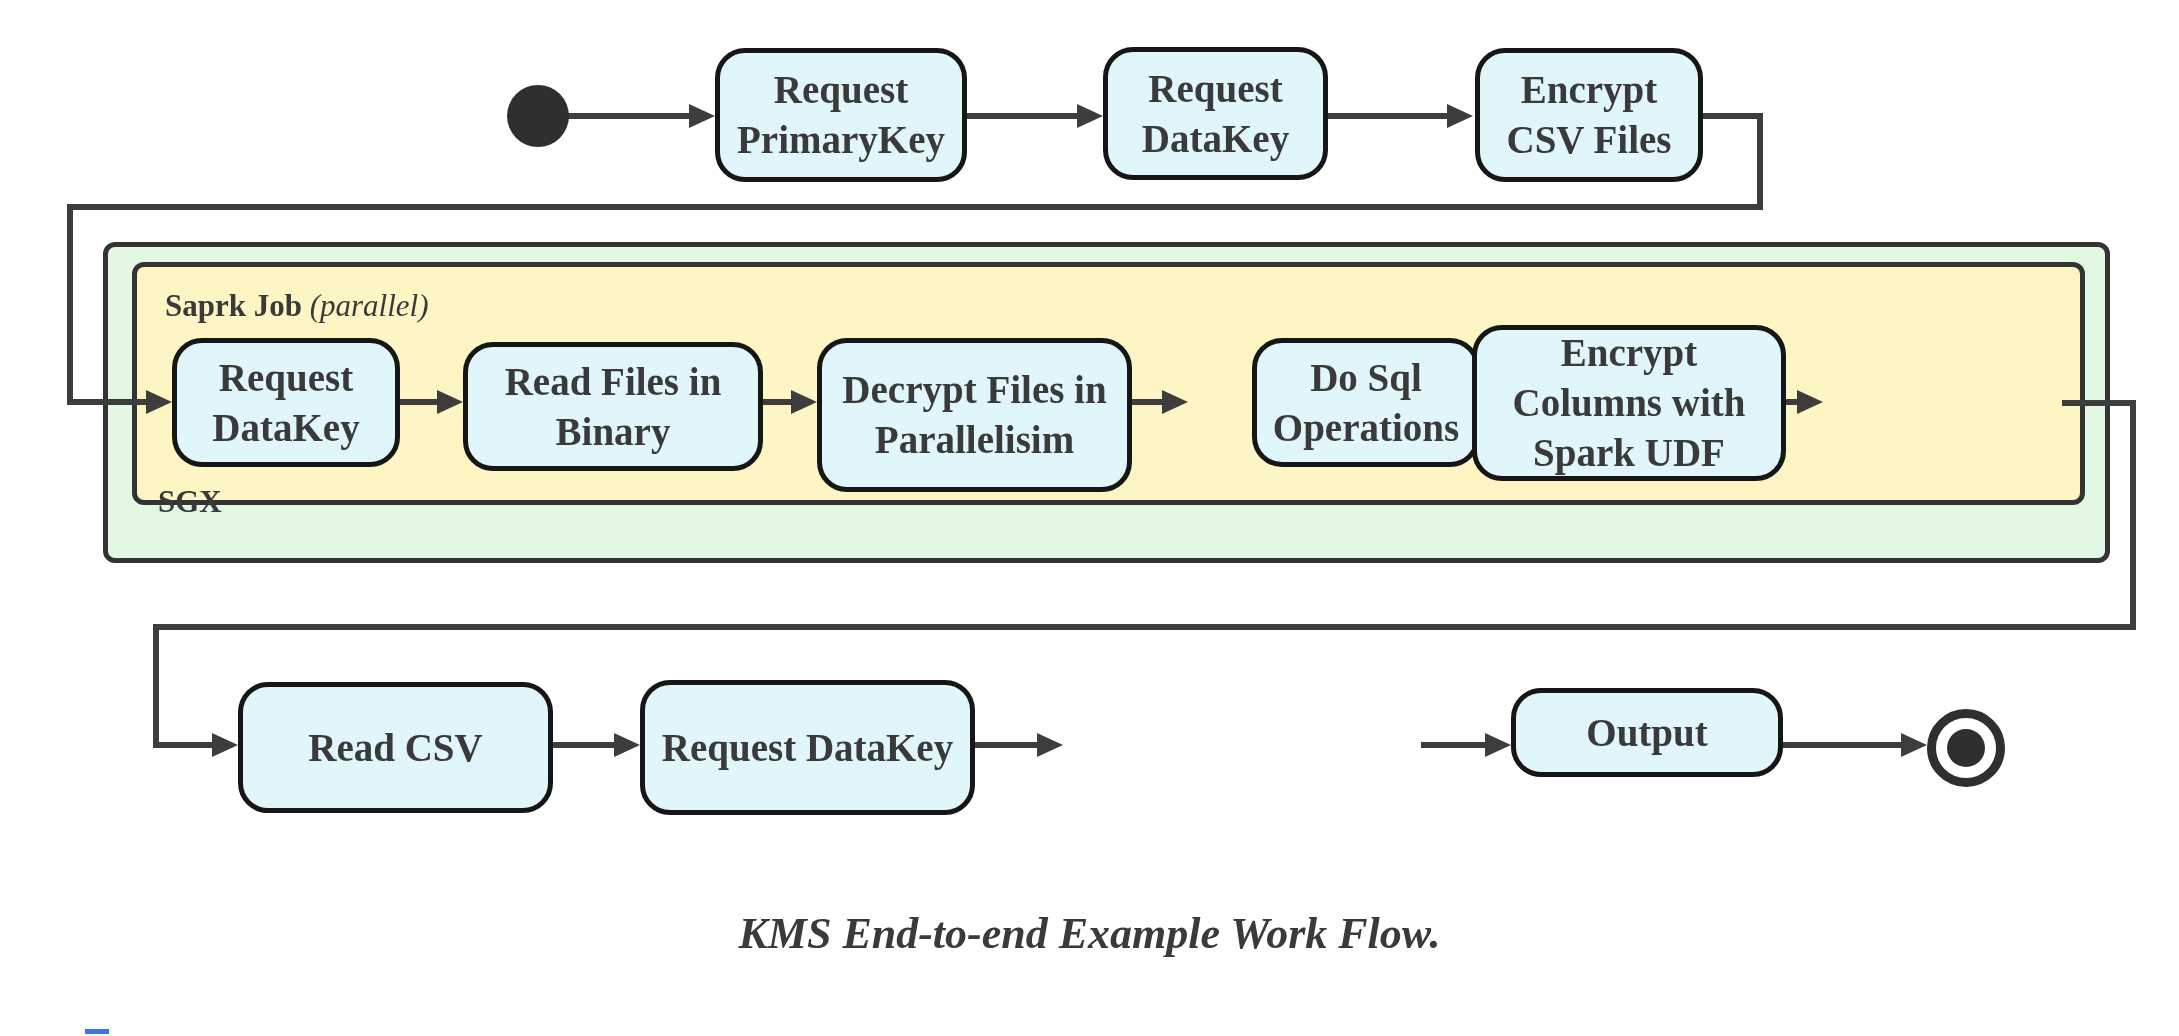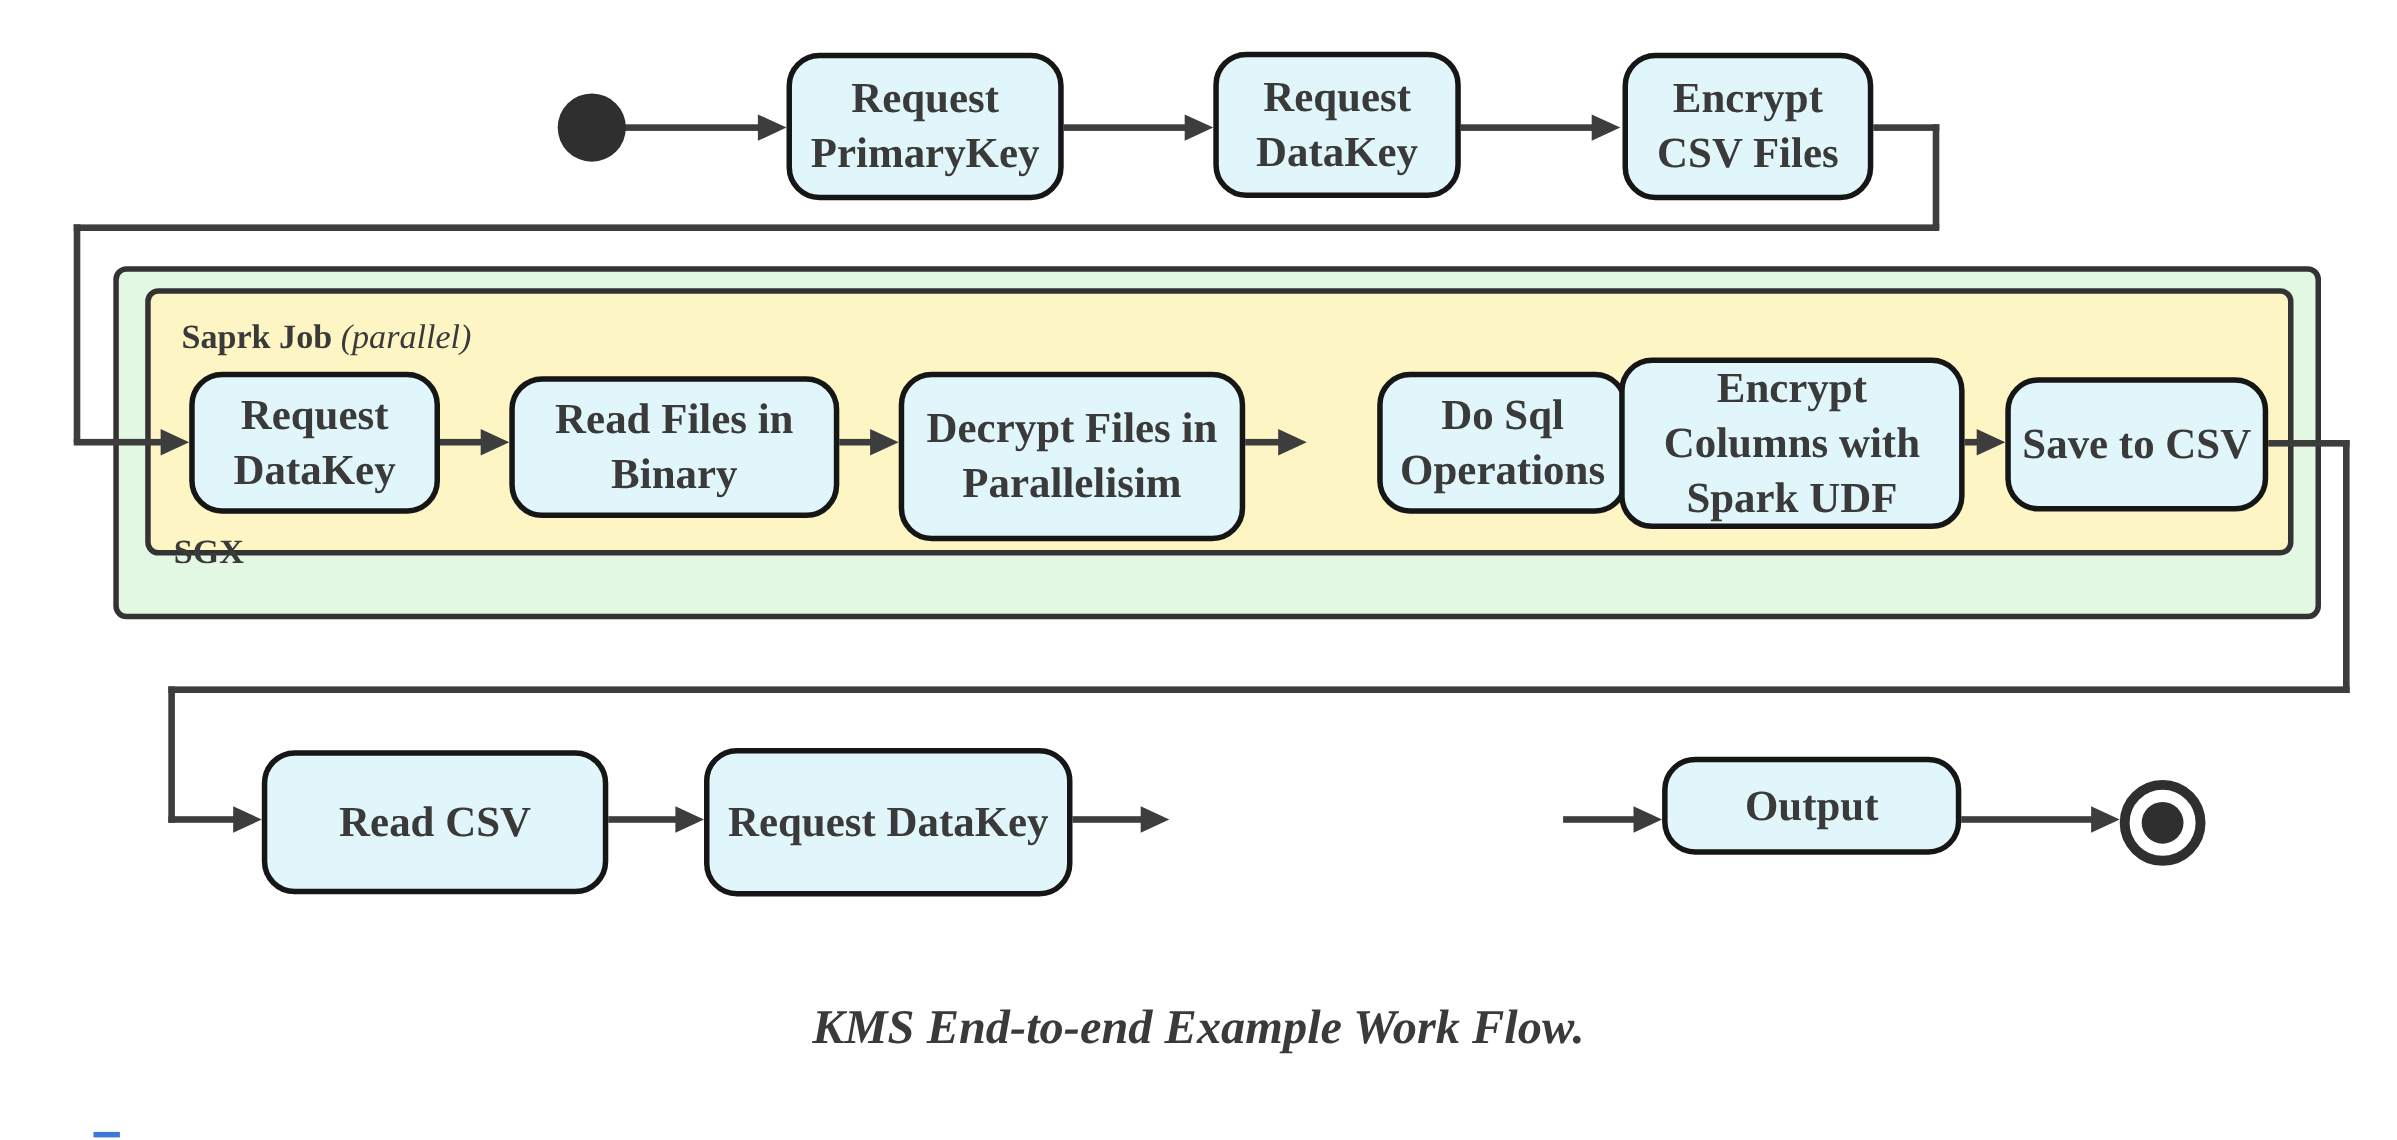--- a/index.html
+++ b/index.html
@@ -191,23 +191,20 @@
   </div>
   <div class="state" style="left:1252px;top:338px;width:228px;height:129px;">
     <span class="state-label">Do Sql
 Operations</span>
   </div>
   <div class="state" style="left:1472px;top:325px;width:314px;height:156px;">
     <span class="state-label">Encrypt
 Columns with
 Spark UDF</span>
   </div>
-  <div class="state" style="left:1823px;top:343px;width:239px;height:122px;">
-    <span class="state-label">Save to CSV</span>
-  </div>
 
   <div class="state" style="left:238px;top:682px;width:315px;height:131px;justify-content:center;">
     <span class="state-label">Read CSV</span>
   </div>
   <div class="state" style="left:640px;top:680px;width:335px;height:135px;">
     <span class="state-label">Request DataKey</span>
   </div>
   <div class="state" style="left:1511px;top:688px;width:272px;height:89px;">
     <span class="state-label">Output</span>
   </div>

